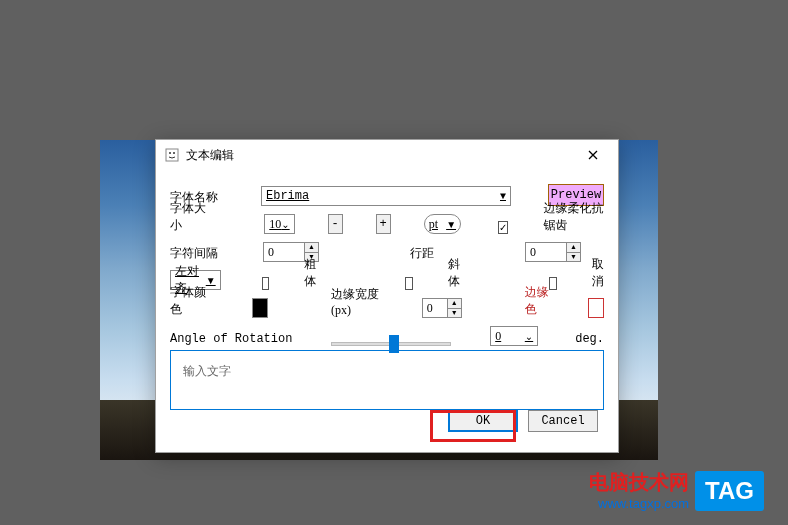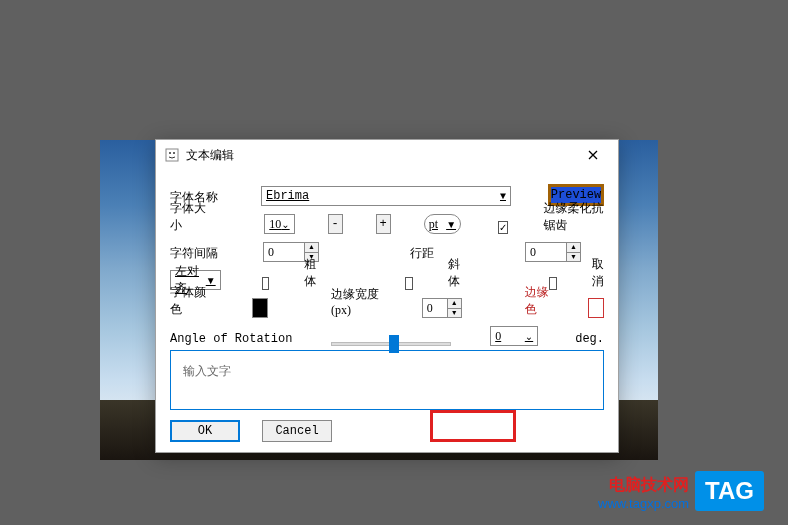--- a/index.html
+++ b/index.html
@@ -72,22 +72,22 @@
     text-decoration: underline;
   }
   .combo .arrow {
     margin-left: auto;
     font-size: 10px;
   }
   .font-combo { width: 250px; font-family: "Courier New", monospace; }
   .preview-btn {
     margin-left: 6px;
     width: 56px; height: 22px;
-    border: 3px solid #a16207;
-    background: #1d4ed8;
+    border: 1px solid #a16207;
+    background: #f0abfc;
     display: flex; align-items: center; justify-content: center;
     font-family: "Courier New", monospace;
   }
   .size-combo { width: 36px; margin-left: 20px; }
   .sq-btn {
     width: 20px; height: 20px;
     border: 1px solid #888;
     background: #f0f0f0;
     display: flex; align-items: center; justify-content: center;
     margin-left: 2px;
@@ -140,23 +140,22 @@
   .angle-combo { width: 48px; }
   .textarea {
     border: 1px solid #0078d7;
     height: 60px;
     padding: 12px;
     margin-top: 4px;
     color: #666;
   }
   .btn-row {
     display: flex;
-    justify-content: flex-start;
-    gap: 22px;
-    margin-top: 10px;
+    justify-content: flex-end;
+    gap: 10px;
     padding-right: 6px;
   }
   .btn {
     width: 70px; height: 22px;
     border: 1px solid #888;
     background: #f0f0f0;
     display: flex; align-items: center; justify-content: center;
     font-family: "Courier New", monospace;
   }
   .btn.primary { border: 2px solid #0078d7; }
@@ -164,21 +163,21 @@
     position: absolute;
     border: 3px solid #e02020;
     pointer-events: none;
   }
   .watermark {
     position: absolute;
     right: 24px; bottom: 14px;
     display: flex; align-items: flex-end; gap: 6px;
   }
   .wm-text { text-align: right; }
-  .wm-cn { color: #e02020; font-size: 16px; font-weight: bold; font-family: "Microsoft YaHei", sans-serif; }
+  .wm-cn { color: #e02020; font-size: 20px; font-weight: bold; font-family: "Microsoft YaHei", sans-serif; }
   .wm-url { color: #0070e0; font-size: 13px; font-family: Arial, sans-serif; }
   .wm-tag {
     background: #0090e8; color: #fff;
     font-size: 24px; font-weight: bold;
     font-family: Arial, sans-serif;
     padding: 6px 10px;
     border-radius: 3px;
   }
 </style>
 </head>

